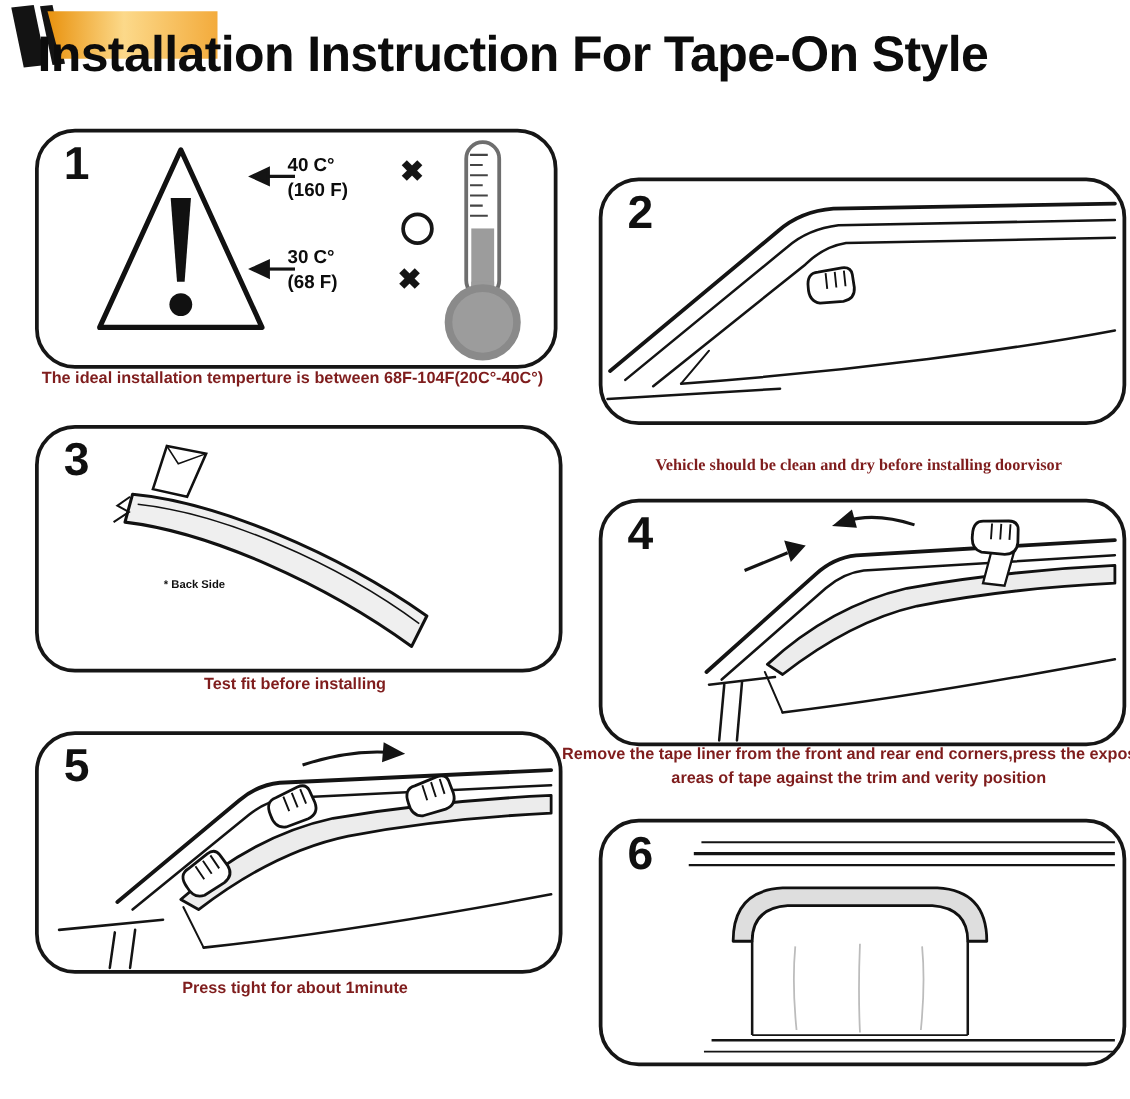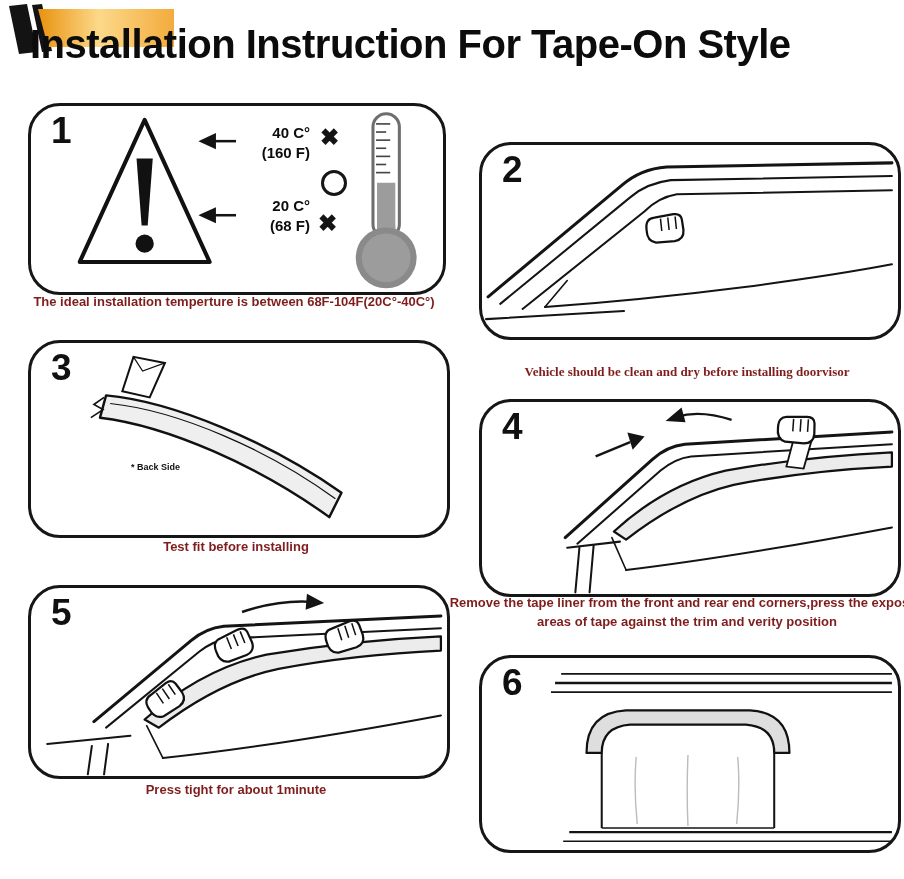--- a/index.html
+++ b/index.html
@@ -26,21 +26,21 @@
   .caption{position:absolute;margin:0;text-align:center;font-size:13px;font-weight:700;
            line-height:1.45;color:#7f1d1d;}
   .cap1{left:10px;top:293px;width:448px;}
   .cap2{left:475px;top:363px;width:424px;font-family:Liberation Serif, serif;}
   .cap3{left:28px;top:538px;width:416px;}
   .cap4{left:447px;top:594px;width:480px;}
   .cap5{left:28px;top:781px;width:416px;}
   .cap6{left:470px;top:854px;width:430px;}
 
   
-  .temp{position:absolute;width:80px;text-align:right;font-weight:700;font-size:15px;
+  .temp{position:absolute;width:80px;text-align:left;font-weight:700;font-size:15px;
         line-height:1.35;z-index:2;color:#0c0c0c;}
   .t-high{left:199px;top:17px;}
   .t-low{left:199px;top:90px;}
   .cross{position:absolute;font-size:23px;font-weight:700;color:#141414;z-index:2;line-height:1;}
   .c1{left:289px;top:20px;}
   .c2{left:287px;top:106px;}
   .ok-circle{position:absolute;left:290px;top:64px;width:20px;height:20px;
              border:3px solid #161616;border-radius:50%;z-index:2;background:#fff;}
 
   
@@ -102,21 +102,21 @@
         <circle cx="350" cy="148" r="27" fill="#9c9c9c" stroke="#8a8a8a" stroke-width="6"></circle>
       </g>
     </svg>
     <div class="temp t-high">
       <div>40 C°</div>
       <div>(160 F)</div>
     </div>
     <span class="cross c1">✖</span>
     <span class="ok-circle"></span>
     <div class="temp t-low">
-      <div>20 C°</div>
+      <div>30 C°</div>
       <div>(68 F)</div>
     </div>
     <span class="cross c2">✖</span>
   </section>
   <p class="caption cap1">The ideal installation temperture is between 68F-104F(20C°-40C°)</p>
 
   <section class="panel p2">
     <span class="step-num">2</span>
     <svg class="art" viewBox="0 0 410 186">
       <g fill="none" stroke="#141414" stroke-linecap="round">

